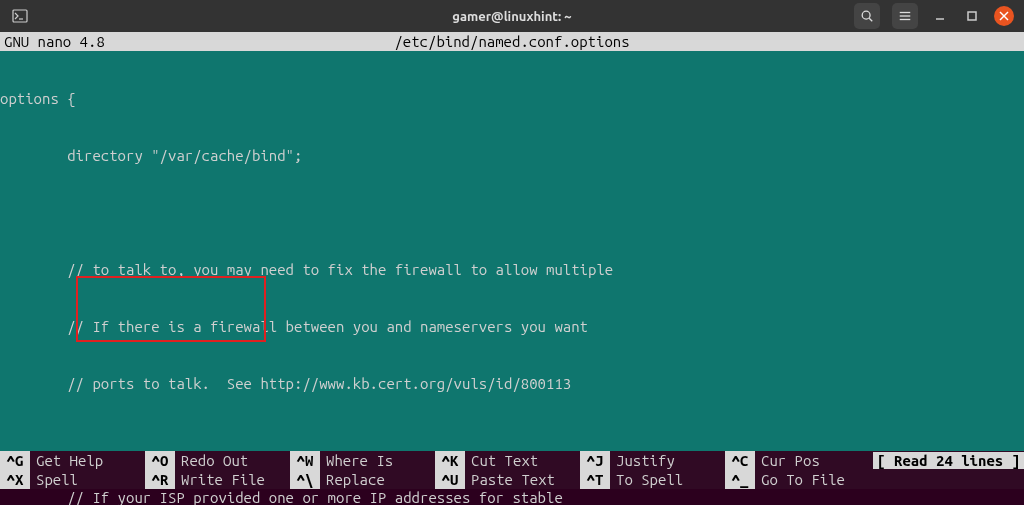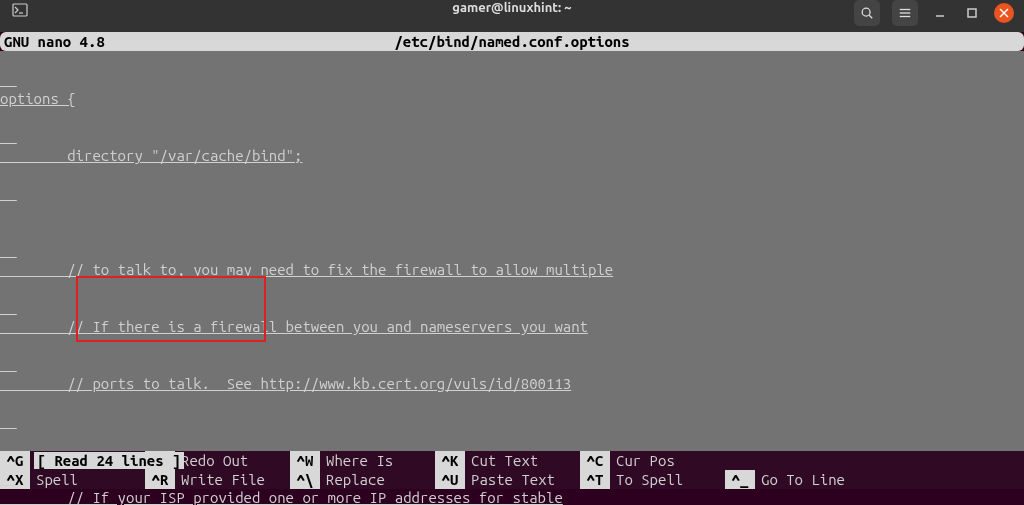--- a/index.html
+++ b/index.html
@@ -14,21 +14,21 @@
       font-family: "Ubuntu Mono", "DejaVu Sans Mono", monospace;
       font-size: 15px;
       color: #d0d0d0;
       overflow: hidden;
       position: relative;
     }
     .titlebar {
       height: 32px;
       background: #333333;
       display: flex;
-      align-items: flex-start;
+      align-items: center;
       padding: 0 10px;
       position: relative;
     }
     .titlebar-icon {
       width: 20px;
       height: 20px;
       display: flex;
       align-items: center;
       justify-content: center;
       color: #ccc;
@@ -79,53 +79,51 @@
       color: #fff;
       font-size: 12px;
     }
     .nano-header {
       background: #d8d8d8;
       color: #000;
       height: 19px;
       display: flex;
       align-items: center;
       padding: 0 4px;
-      font-weight: bold;
-      border-radius: 6px;
+      font-weight: normal;
     }
     .nano-version {
       flex: 0 0 auto;
     }
     .nano-file {
       position: absolute;
       left: 50%;
       transform: translateX(-50%);
       text-align: right;
     }
     .editor {
-      background: #737373;
+      background: #0f766e;
       color: #d0d0d0;
       white-space: pre;
       line-height: 19px;
       padding: 0;
       position: relative;
       height: 400px;
-      text-decoration: underline;
     }
     .editor-line {
       height: 19px;
       white-space: pre;
     }
     .red-box {
       position: absolute;
       border: 2px solid #e02020;
       pointer-events: none;
     }
     .status-line {
-      text-align: left;
+      text-align: right;
       height: 19px;
     }
     .status-text {
       background: #d8d8d8;
       color: #000;
       padding: 0 4px;
       font-weight: bold;
     }
     .shortcuts {
       background: #300a24;
@@ -240,20 +238,24 @@
       </div>
     <div class="shortcut">
         <span class="shortcut-key">^W</span>
         <span class="shortcut-label">Where Is</span>
       </div>
     <div class="shortcut">
         <span class="shortcut-key">^K</span>
         <span class="shortcut-label">Cut Text</span>
       </div>
     <div class="shortcut">
+        <span class="shortcut-key">^J</span>
+        <span class="shortcut-label">Justify</span>
+      </div>
+    <div class="shortcut">
         <span class="shortcut-key">^C</span>
         <span class="shortcut-label">Cur Pos</span>
       </div>
   </div>
   <div class="shortcut-row">
     <div class="shortcut">
         <span class="shortcut-key">^X</span>
         <span class="shortcut-label">Spell</span>
       </div>
     <div class="shortcut">
@@ -267,16 +269,16 @@
     <div class="shortcut">
         <span class="shortcut-key">^U</span>
         <span class="shortcut-label">Paste Text</span>
       </div>
     <div class="shortcut">
         <span class="shortcut-key">^T</span>
         <span class="shortcut-label">To Spell</span>
       </div>
     <div class="shortcut">
         <span class="shortcut-key">^_</span>
-        <span class="shortcut-label">Go To Line</span>
+        <span class="shortcut-label">Go To File</span>
       </div>
   </div>
 </div>
 
 </body></html>

